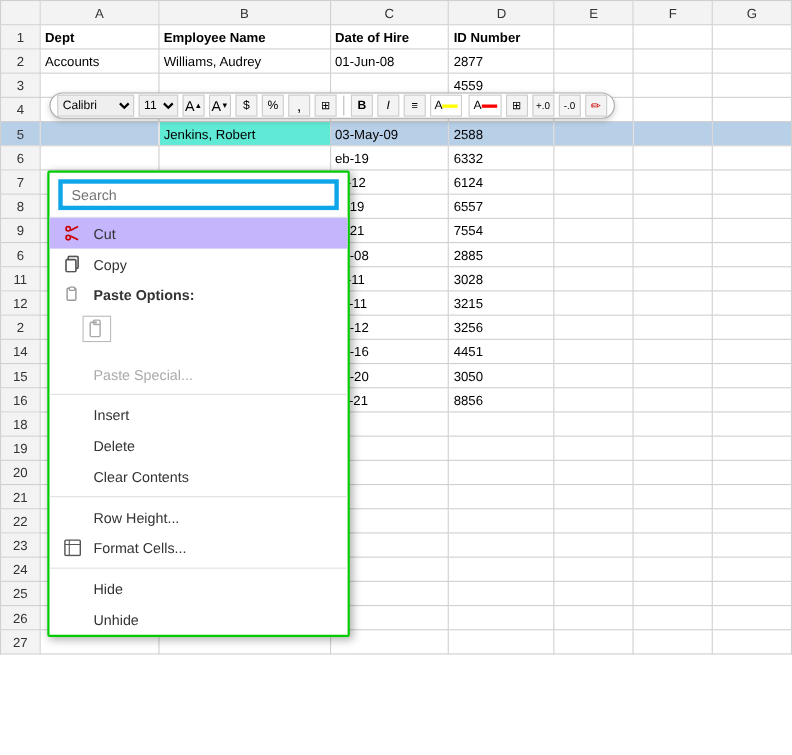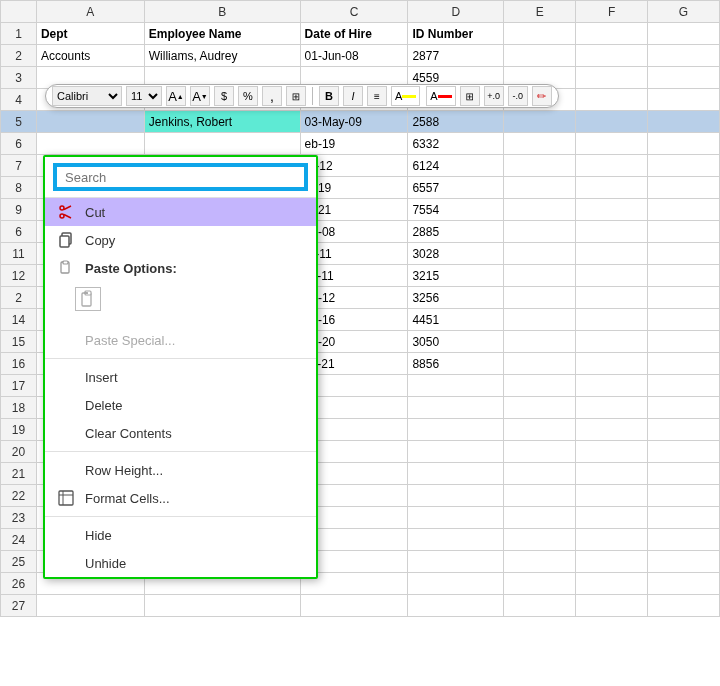--- a/index.html
+++ b/index.html
@@ -357,30 +357,20 @@
       <th class="col-row-num">16</th>
       <td></td>
       <td></td>
       <td>ov-21</td>
       <td>8856</td>
       <td></td>
       <td></td>
       <td></td>
     </tr>
 
-    <tr>
-          <th class="col-row-num">17</th>
-          <td></td>
-          <td></td>
-          <td></td>
-          <td></td>
-          <td></td>
-          <td></td>
-          <td></td>
-        </tr>
     <tr>
           <th class="col-row-num">18</th>
           <td></td>
           <td></td>
           <td></td>
           <td></td>
           <td></td>
           <td></td>
           <td></td>
         </tr>

